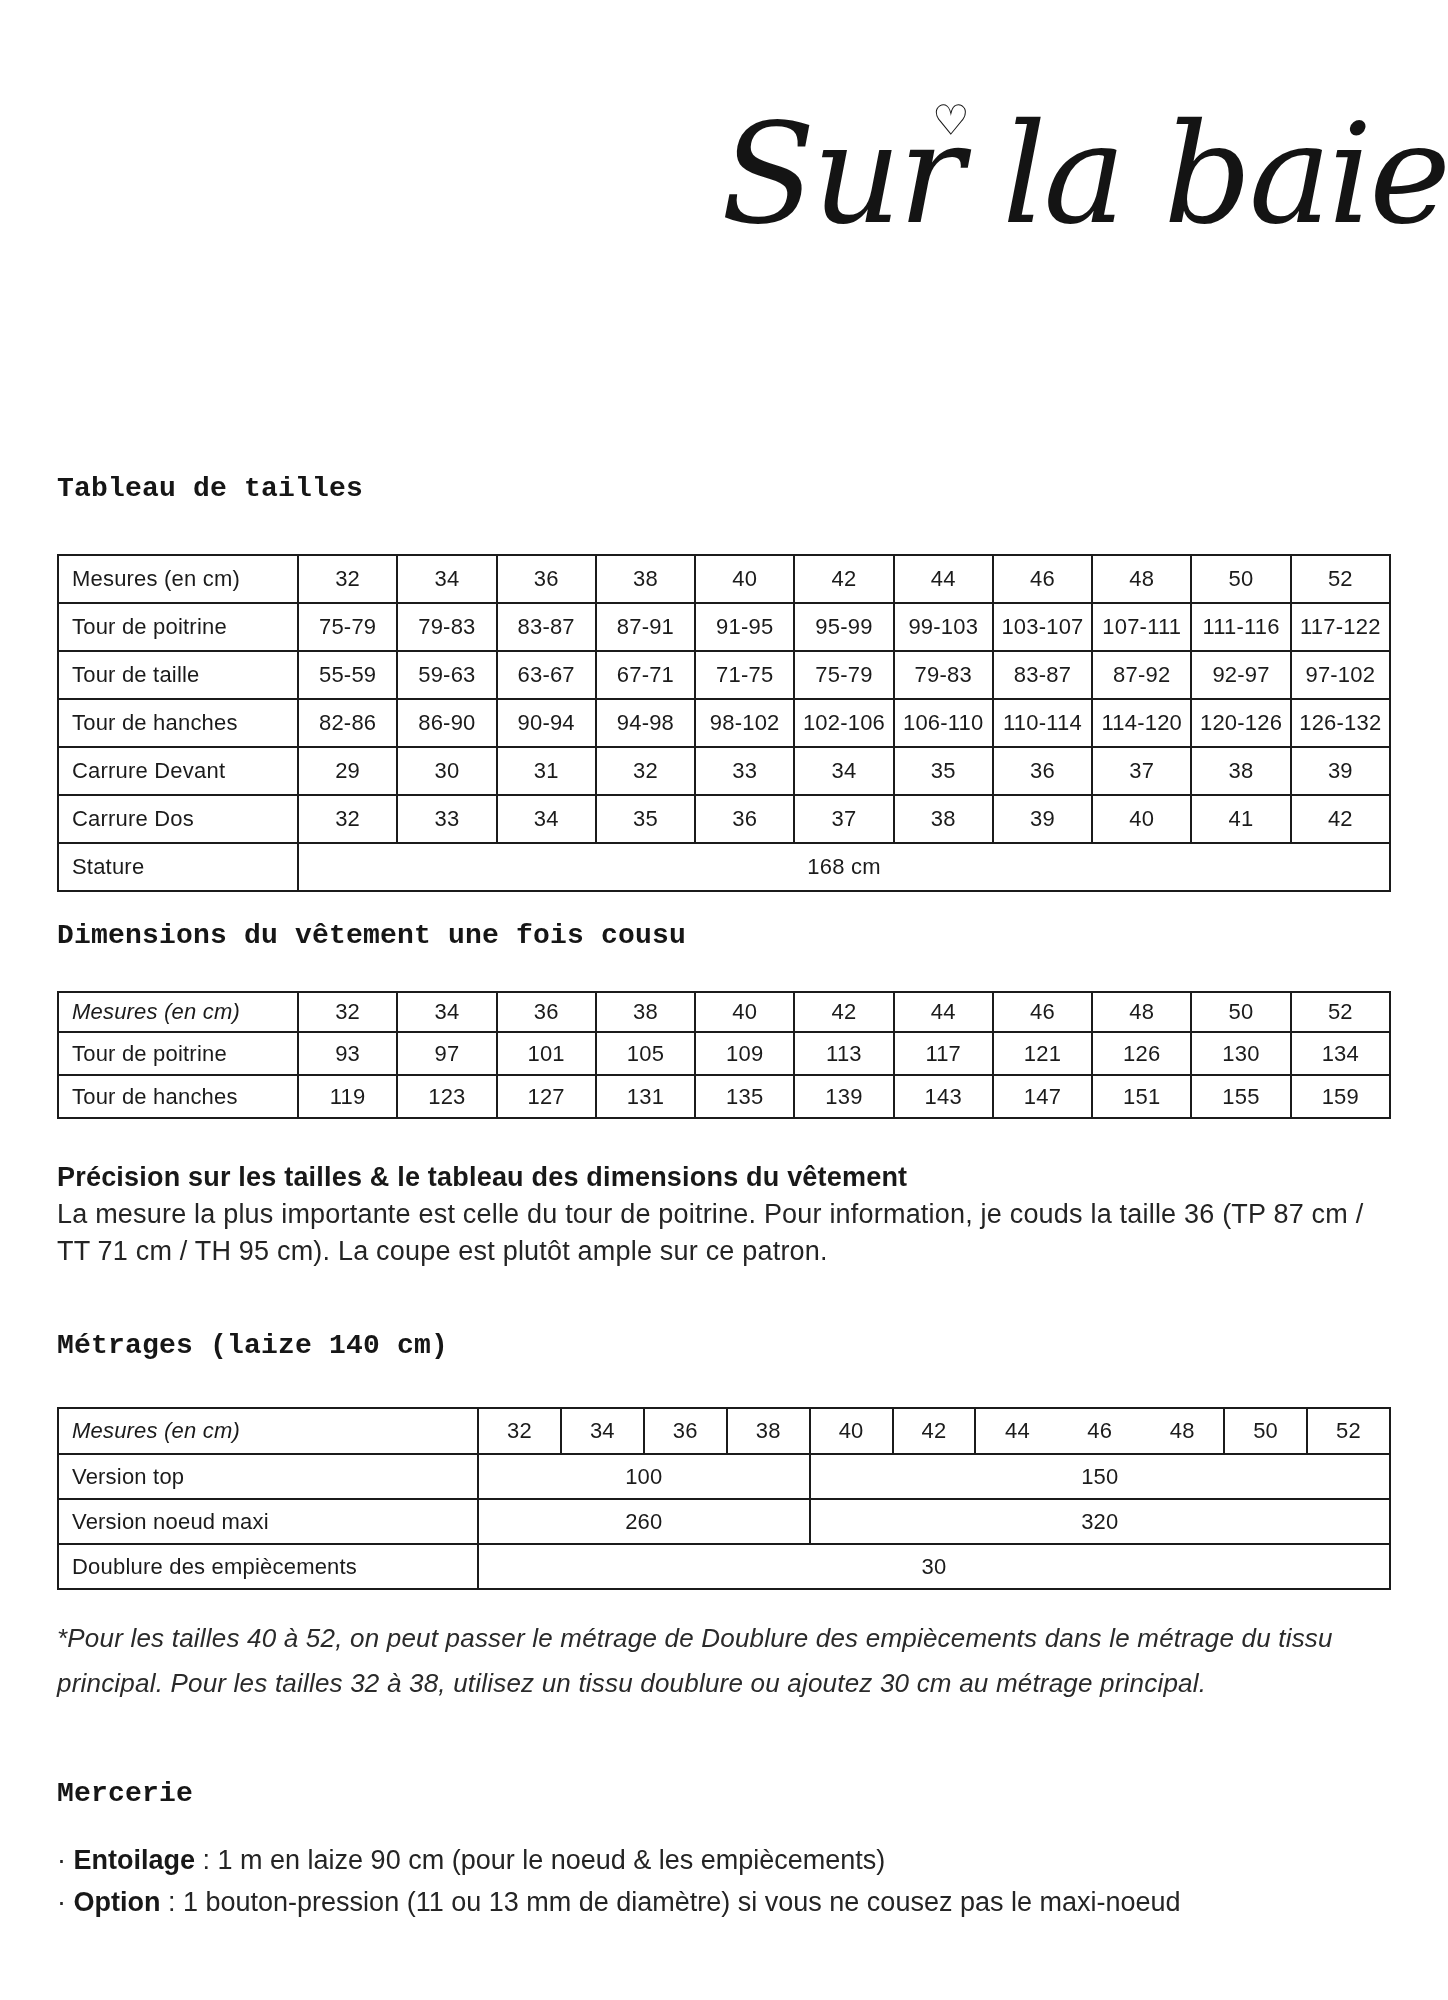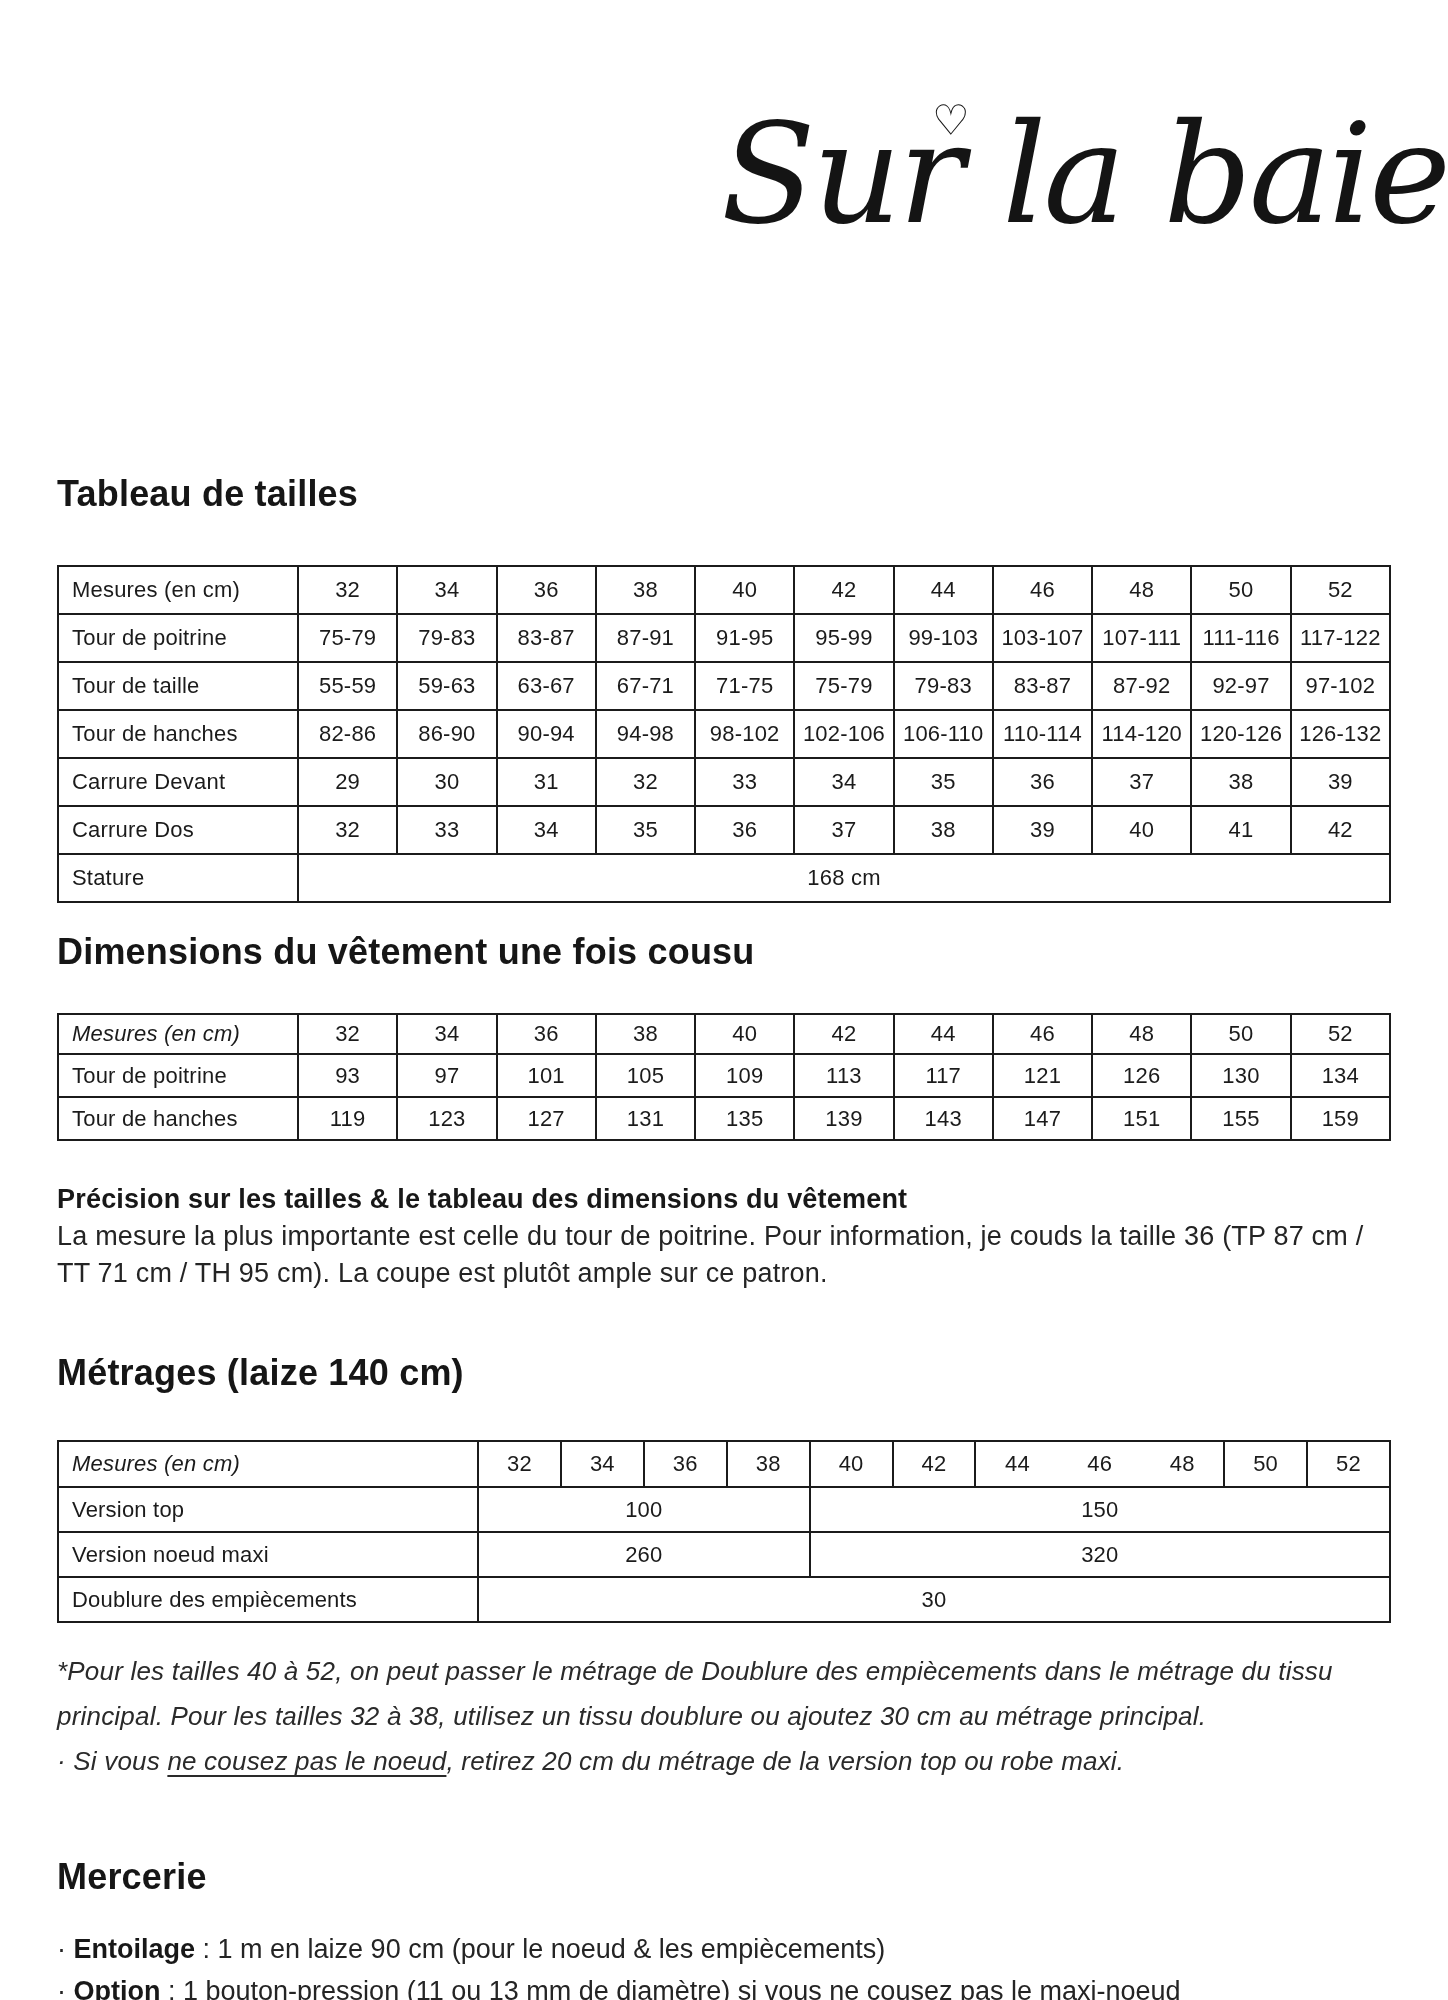--- a/index.html
+++ b/index.html
@@ -36,23 +36,24 @@
     top:18px;
     left:calc(50% + 208px);
     font-size:42px;
     color:#141414;
     font-style:normal;
   }
 
   
   .h {
     font-weight:700;
-    font-size:36px;
+    font-size:28px;
     letter-spacing:0.2px;
     color:#161616;
+    font-family:Liberation Mono, monospace;
   }
   .h1 { margin-top:185px; }
   .h2 { margin-top:28px; }
   .h3 { margin-top:60px; }
   .h4 { margin-top:72px; }
 
   
   table {
     border-collapse:collapse;
     table-layout:fixed;
@@ -305,21 +306,20 @@
           </tr>
           <tr>
             <td class="lab">Doublure des empiècements</td>
             <td colspan="11">30</td>
           </tr>
         </tbody>
     </table>
 
     <div class="footnote">
       <div>*Pour les tailles 40 à 52, on peut passer le métrage de Doublure des empiècements dans le métrage du tissu principal. Pour les tailles 32 à 38, utilisez un tissu doublure ou ajoutez 30 cm au métrage principal.</div>
-      <div><span>· Si vous </span><span class="u">ne cousez pas le noeud</span><span>, retirez 20 cm du métrage de la version top ou robe maxi.</span></div>
     </div>
 
     <div class="h h4">Mercerie</div>
 
     <div class="bullets">
       <div><span>·</span> <span class="b">Entoilage</span><span> : 1 m en laize 90 cm (pour le noeud &amp; les empiècements)</span></div>
       <div><span>·</span> <span class="b">Option</span><span> : 1 bouton-pression (11 ou 13 mm de diamètre) si vous ne cousez pas le maxi-noeud</span></div>
     </div>
 
   </div>

